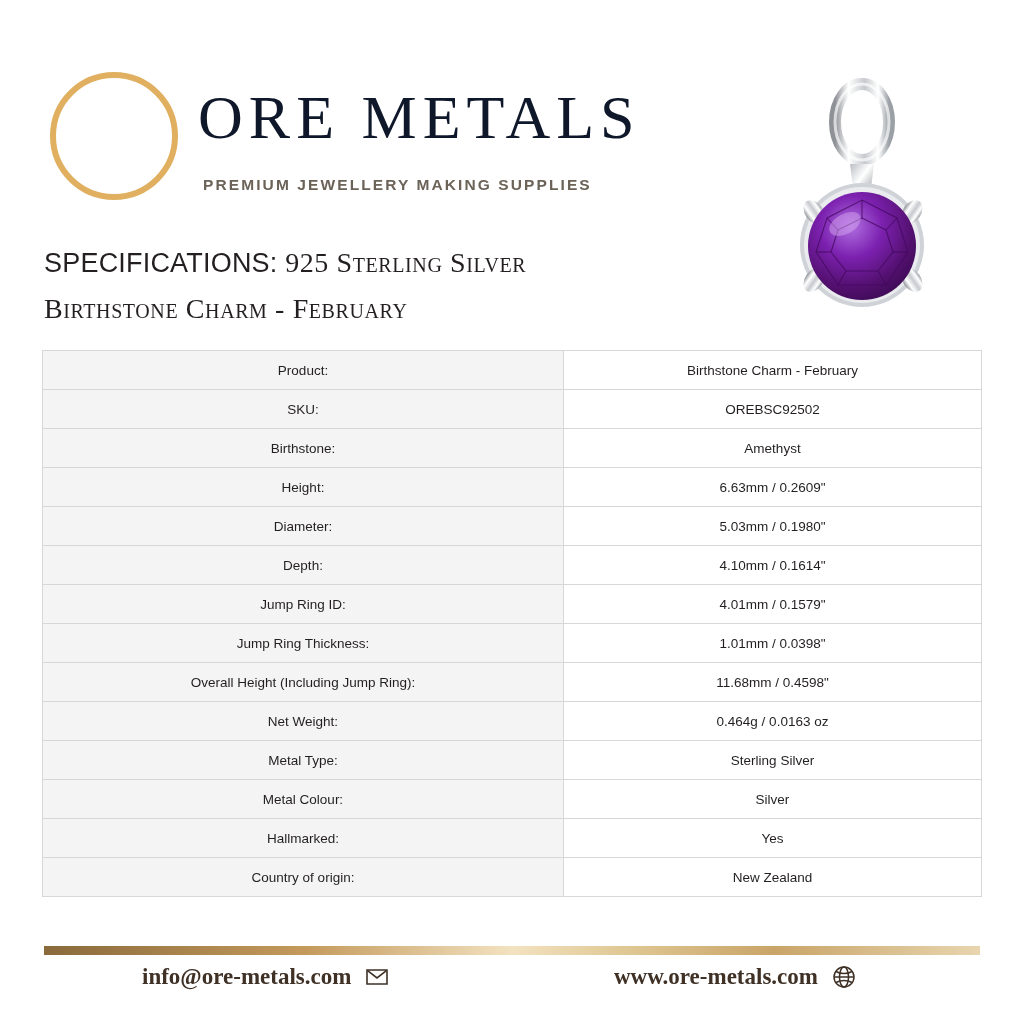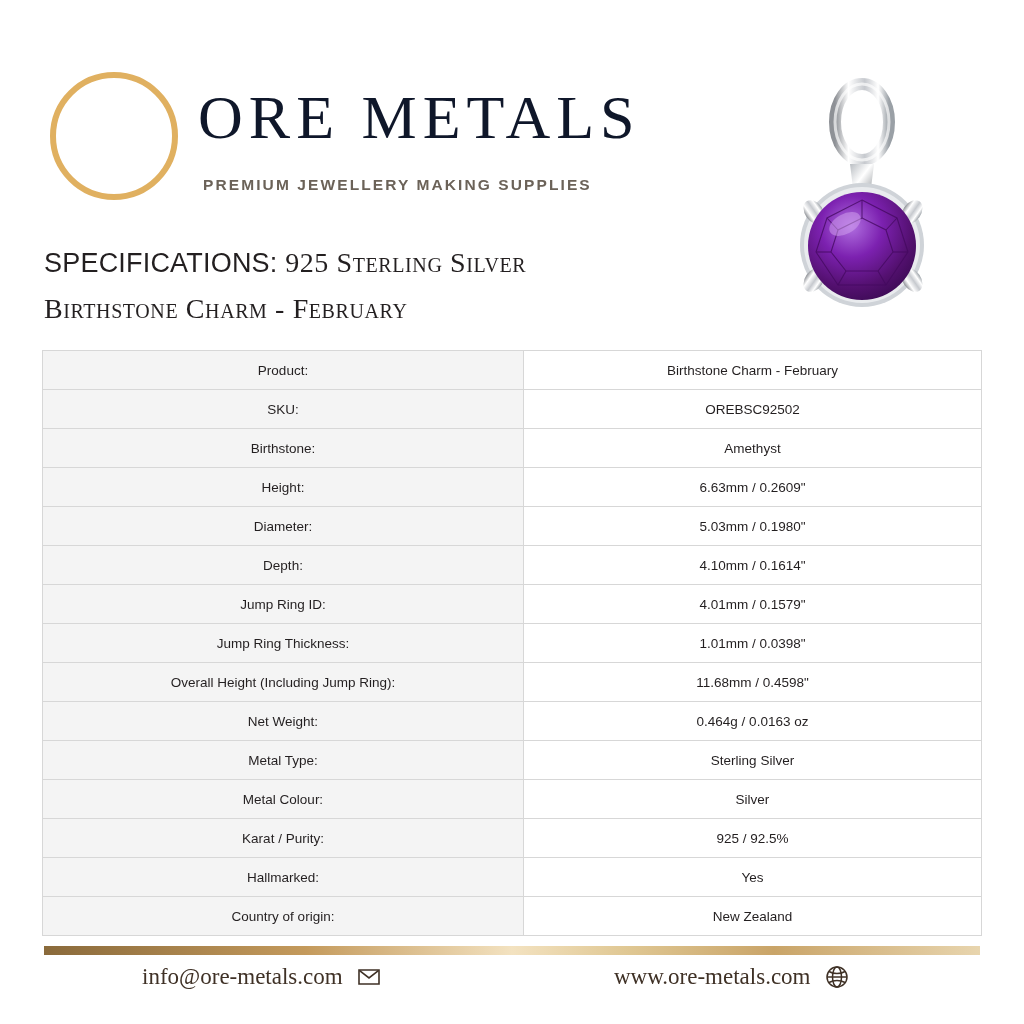--- a/index.html
+++ b/index.html
@@ -94,21 +94,21 @@
     top: 350px;
     width: 940px;
     border-collapse: collapse;
     font-size: 13.5px;
   }
   table.spec-table td {
     border: 1px solid #d7d7d7;
     height: 38px;
     text-align: center;
     vertical-align: middle;
-    padding: 0 4px;
+    padding: 0 24px;
     color: #231f20;
   }
   table.spec-table td.label {
     width: 472px;
     background: #f4f4f4;
   }
   table.spec-table td.value {
     background: #ffffff;
   }
 
@@ -120,20 +120,21 @@
     width: 936px;
     height: 9px;
     background: linear-gradient(to right, #8a6a3b 0%, #c49a5c 28%, #f3e2c0 50%, #e0c894 62%, #c9a468 78%, #e8d5ae 100%);
   }
   .footer {
     position: absolute;
     left: 44px;
     top: 958px;
     width: 936px;
     height: 50px;
+    font-weight: bold;
   }
   .footer-item {
     position: absolute;
     display: flex;
     align-items: center;
     gap: 14px;
     font-family: "Liberation Serif", serif;
     font-size: 23px;
     color: #3f3126;
     white-space: nowrap;
@@ -258,24 +259,20 @@
       <td class="label">Net Weight:</td>
       <td class="value">0.464g / 0.0163 oz</td>
     </tr>
     <tr>
       <td class="label">Metal Type:</td>
       <td class="value">Sterling Silver</td>
     </tr>
     <tr>
       <td class="label">Metal Colour:</td>
       <td class="value">Silver</td>
-    </tr>
-    <tr>
-      <td class="label">Karat / Purity:</td>
-      <td class="value">925 / 92.5%</td>
     </tr>
     <tr>
       <td class="label">Hallmarked:</td>
       <td class="value">Yes</td>
     </tr>
     <tr>
       <td class="label">Country of origin:</td>
       <td class="value">New Zealand</td>
     </tr>
   </tbody>

